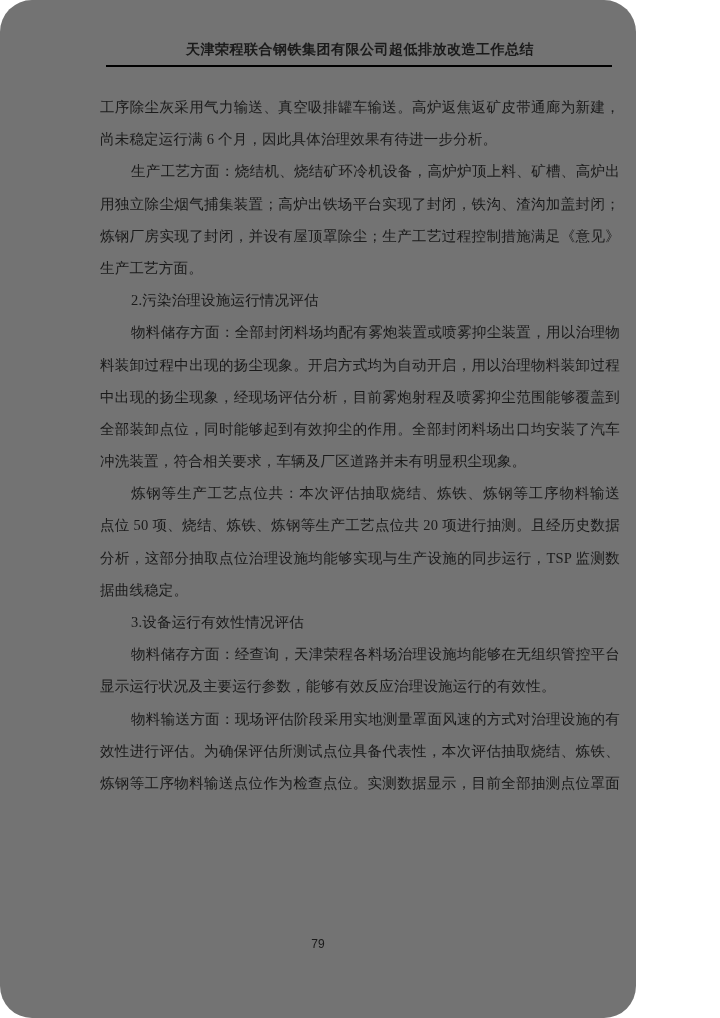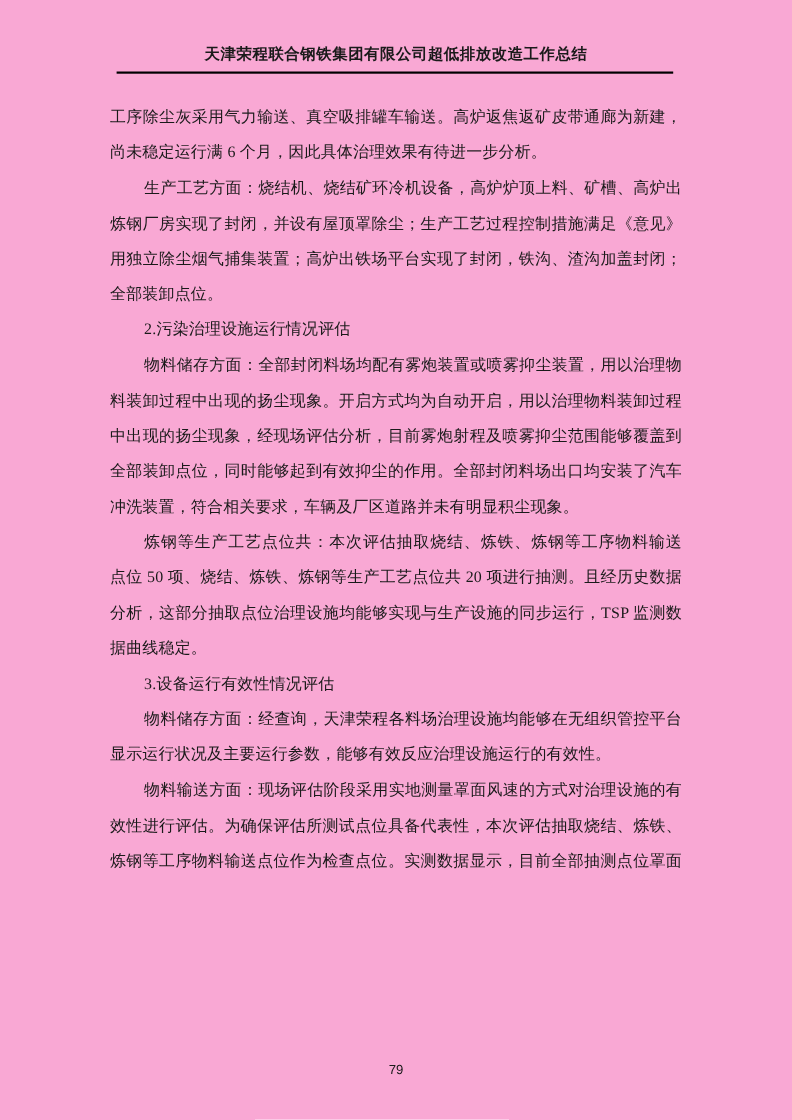--- a/index.html
+++ b/index.html
@@ -2,26 +2,27 @@
 <html><head>
 <meta charset="utf-8">
 <style>
   html, body {
     margin: 0;
     padding: 0;
     background: #ffffff;
   }
   .page {
     position: relative;
-    width: 720px;
+    width: 636px;
     height: 1018px;
-    background: #f9a8d4;
+    background: #737373;
     overflow: hidden;
     font-family: "Liberation Serif", "DejaVu Serif", serif;
     color: #1a1a1a;
+    border-radius: 32px;
   }
   
   .page-header {
     position: absolute;
     top: 0;
     left: 100px;
     width: 520px;
     height: 66px;
   }
   .page-header-title {
@@ -69,44 +70,44 @@
     text-justify: inter-character;
   }
   .line.indent {
     text-indent: 31px;
   }
   
   .page-footer-number {
     position: absolute;
     left: 0;
     right: 0;
-    top: 965px;
+    top: 937px;
     text-align: center;
     font-family: "Liberation Sans", "DejaVu Sans", sans-serif;
     font-size: 12px;
     color: #1a1a1a;
   }
 </style>
 </head>
 <body>
 
 <div class="page">
 
   <div class="page-header">
     <div class="page-header-title">天津荣程联合钢铁集团有限公司超低排放改造工作总结</div>
     <div class="page-header-rule"></div>
   </div>
 
   <div class="doc-body">
       <div class="line fill">工序除尘灰采用气力输送、真空吸排罐车输送。高炉返焦返矿皮带通廊为新建，</div>
       <div class="line">尚未稳定运行满 6 个月，因此具体治理效果有待进一步分析。</div>
       <div class="line indent fill">生产工艺方面：烧结机、烧结矿环冷机设备，高炉炉顶上料、矿槽、高炉出</div>
+      <div class="line fill">用独立除尘烟气捕集装置；高炉出铁场平台实现了封闭，铁沟、渣沟加盖封闭；</div>
       <div class="line fill">炼钢厂房实现了封闭，并设有屋顶罩除尘；生产工艺过程控制措施满足《意见》</div>
-      <div class="line fill">用独立除尘烟气捕集装置；高炉出铁场平台实现了封闭，铁沟、渣沟加盖封闭；</div>
-      <div class="line">全部装卸点位。</div>
+      <div class="line">生产工艺方面。</div>
       <div class="line indent">2.污染治理设施运行情况评估</div>
       <div class="line indent fill">物料储存方面：全部封闭料场均配有雾炮装置或喷雾抑尘装置，用以治理物</div>
       <div class="line fill">料装卸过程中出现的扬尘现象。开启方式均为自动开启，用以治理物料装卸过程</div>
       <div class="line fill">中出现的扬尘现象，经现场评估分析，目前雾炮射程及喷雾抑尘范围能够覆盖到</div>
       <div class="line fill">全部装卸点位，同时能够起到有效抑尘的作用。全部封闭料场出口均安装了汽车</div>
       <div class="line">冲洗装置，符合相关要求，车辆及厂区道路并未有明显积尘现象。</div>
       <div class="line indent fill">炼钢等生产工艺点位共：本次评估抽取烧结、炼铁、炼钢等工序物料输送</div>
       <div class="line fill">点位 50 项、烧结、炼铁、炼钢等生产工艺点位共 20 项进行抽测。且经历史数据</div>
       <div class="line fill">分析，这部分抽取点位治理设施均能够实现与生产设施的同步运行，TSP 监测数</div>
       <div class="line">据曲线稳定。</div>

